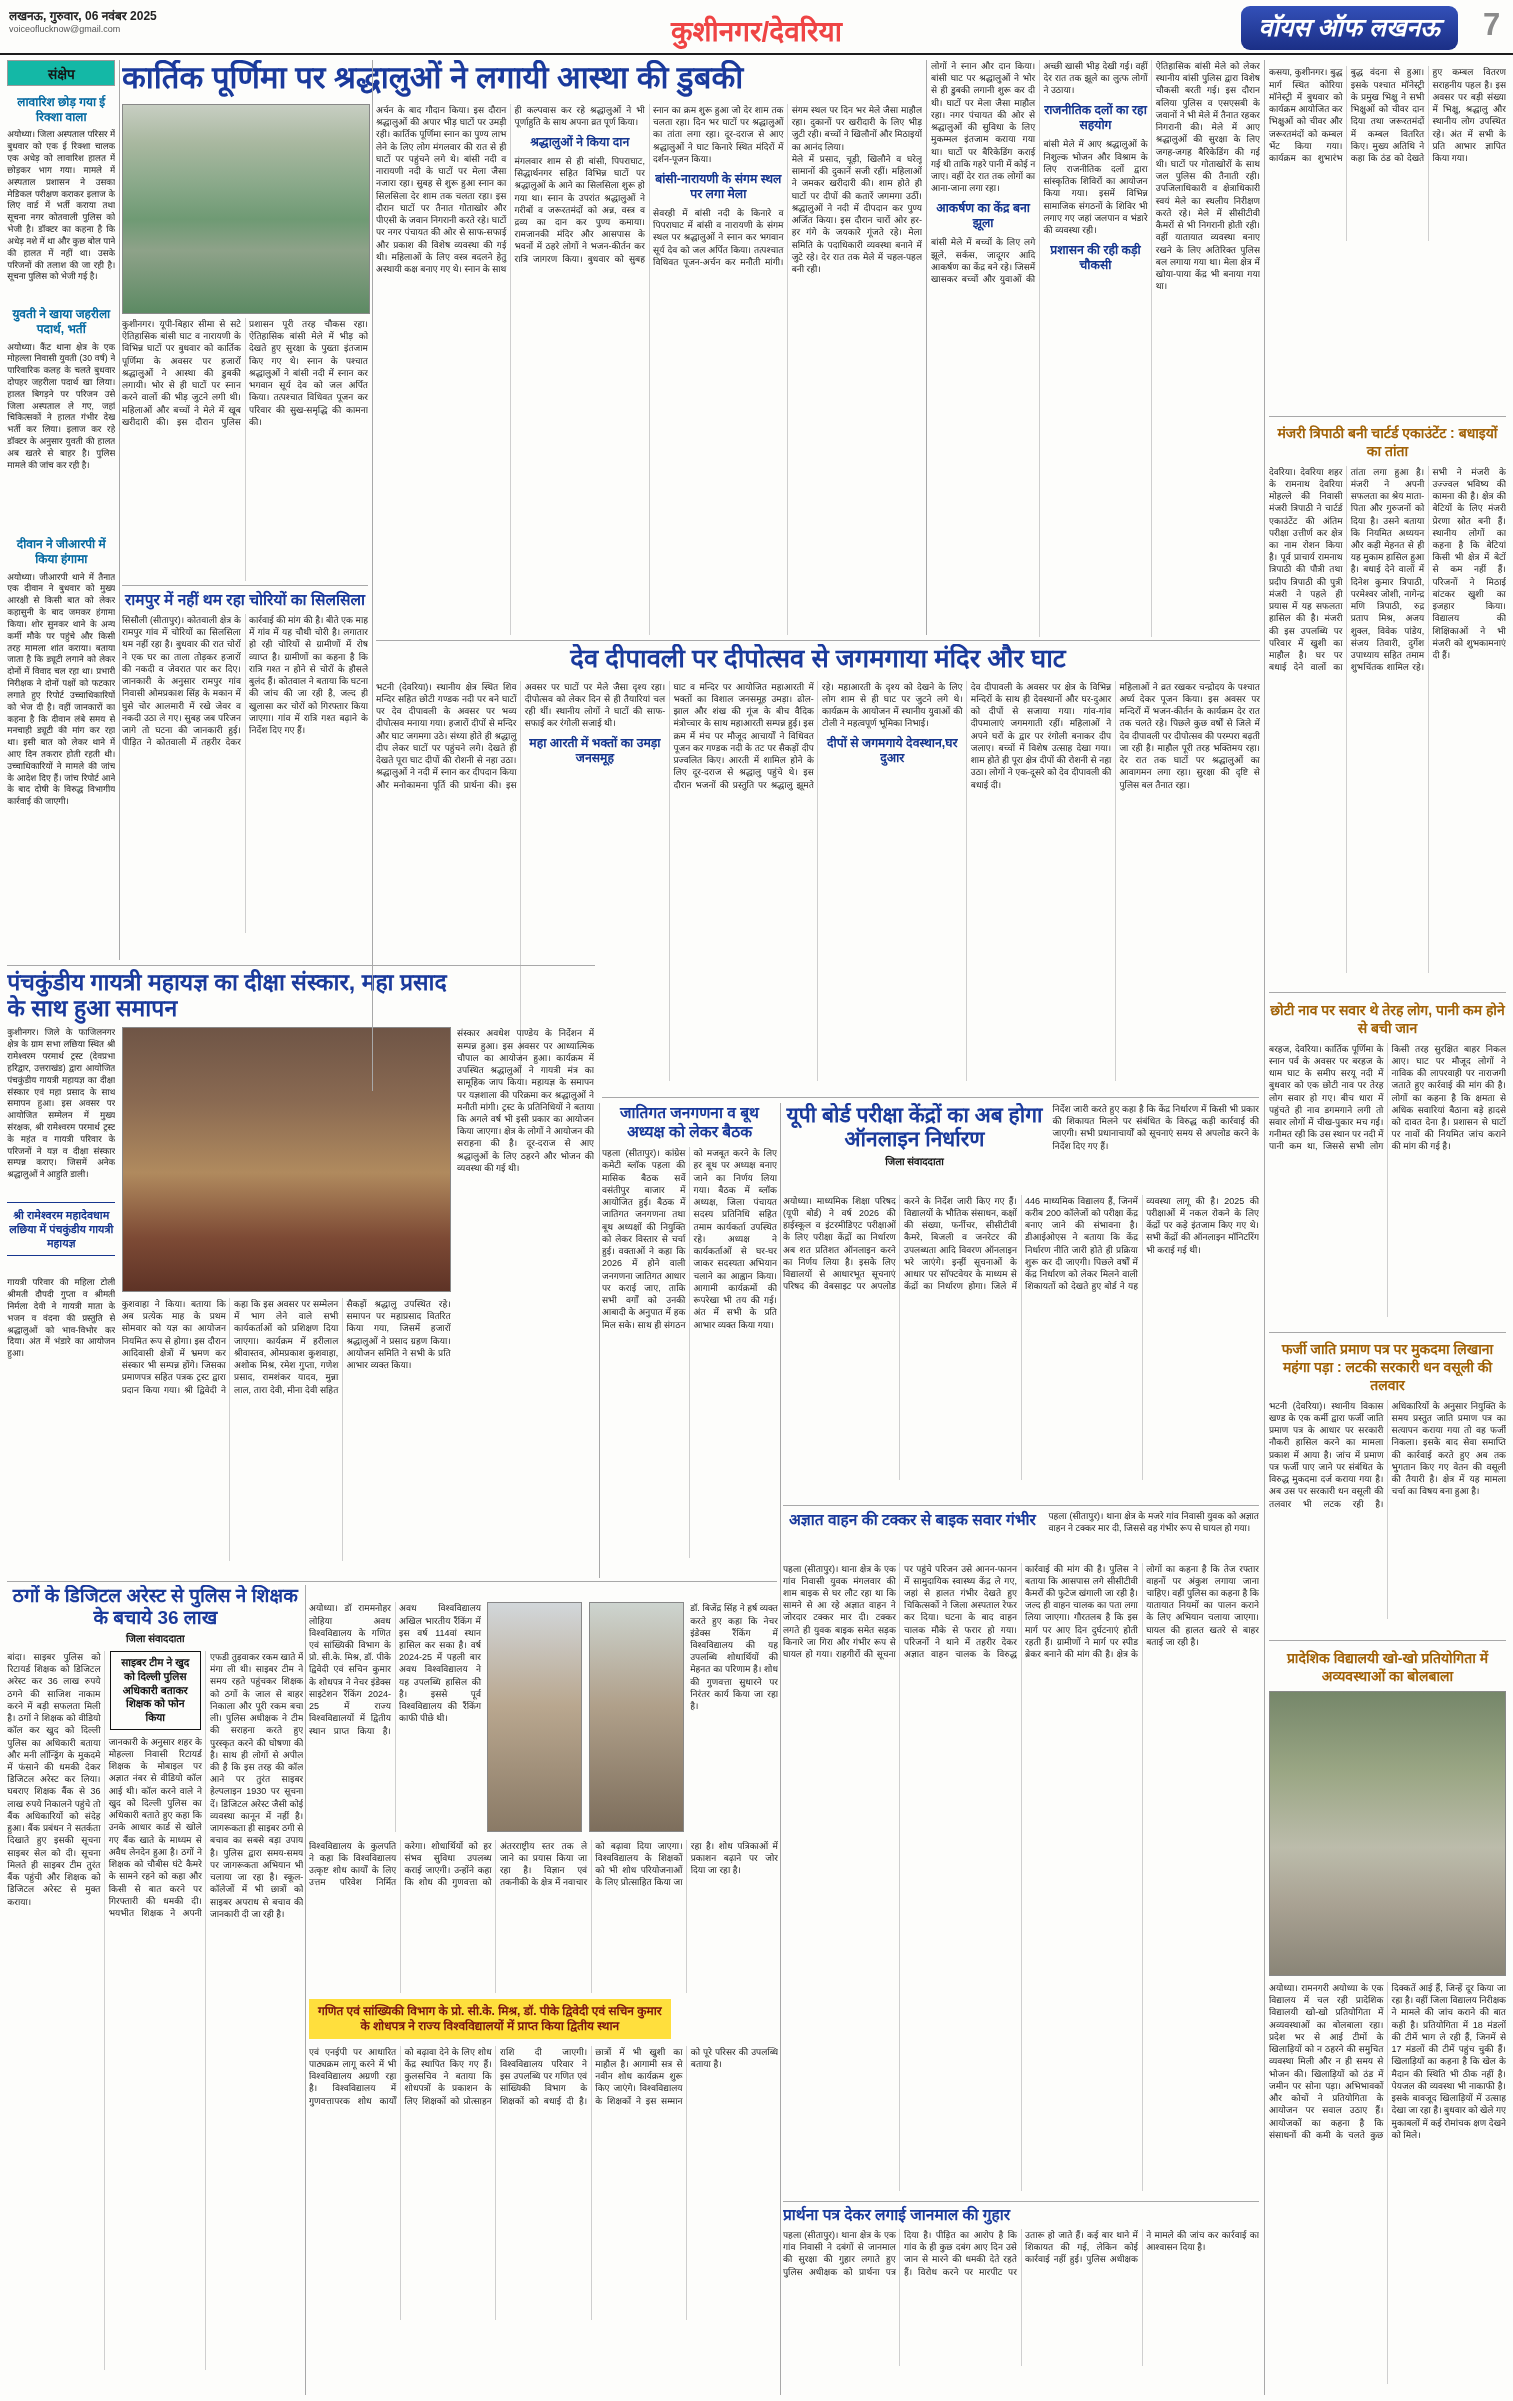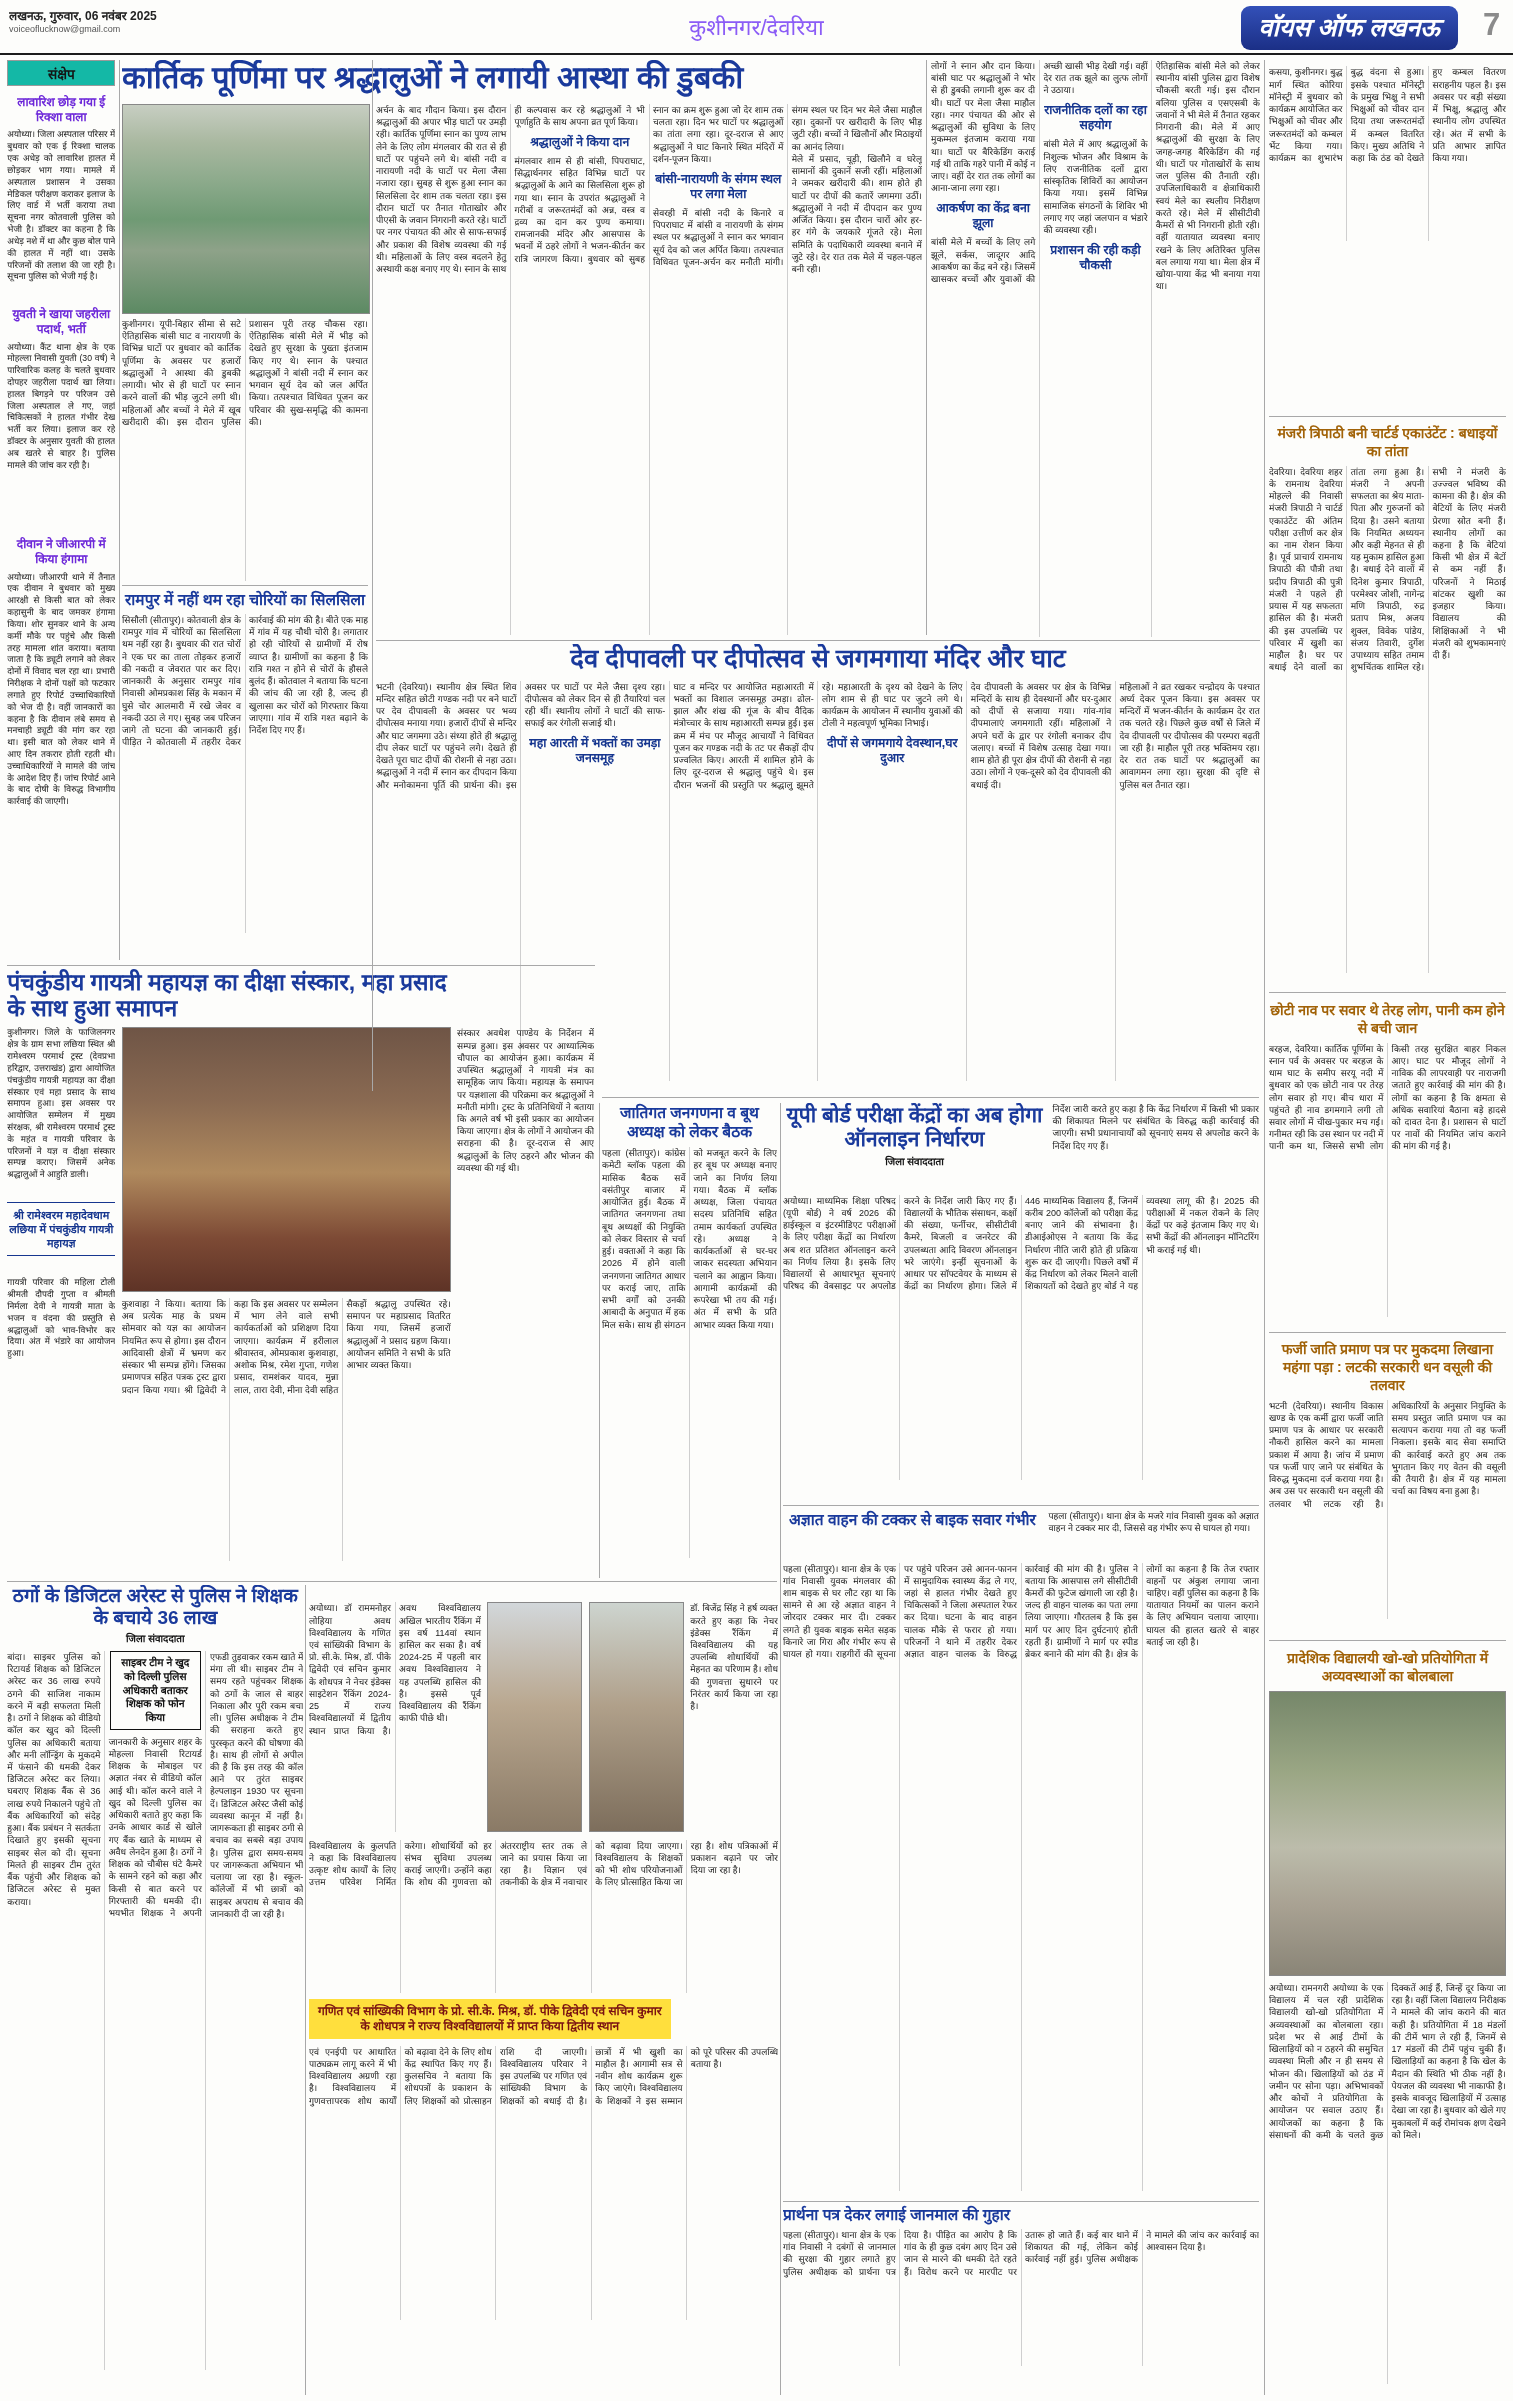--- a/index.html
+++ b/index.html
@@ -3,21 +3,21 @@
 <meta charset="utf-8">
 <style>
   html,body{margin:0;padding:0;background:#dcdcdc;}
   .page{position:relative;width:1513px;height:2401px;background:#fdfdfb;margin:0 auto;
         font-family:"Liberation Sans","DejaVu Sans",sans-serif;color:#141414;overflow:hidden;}
   .abs{position:absolute;overflow:hidden;}
   
   .hdr{border-bottom:2.7px solid #1c1c1c;}
   .hdr-date{font-size:12px;font-weight:bold;color:#222;}
   .hdr-mail{font-size:9px;color:#555;}
-  .hdr-section{font-size:22px;font-weight:normal;color:#8b5cf6;}
+  .hdr-section{font-size:28px;font-weight:bold;color:#ef4444;}
   .masthead{display:inline-block;background:linear-gradient(180deg,#3350b8,#1b2f86);color:#fff;
             font-style:italic;font-weight:bold;font-size:25px;padding:3.7px 18px 6.4px;border-radius:9px;}
   .pageno{font-size:31px;font-weight:bold;color:#8b8b8b;}
   
   .body{font-size:9px;line-height:1.36;text-align:justify;color:#1a1a1a;}
   .body.small{font-size:8.7px;}
   .c2{column-count:2;column-gap:8.2px;column-rule:0.9px solid #cfcfcf;}
   .c3{column-count:3;column-gap:8.2px;column-rule:0.9px solid #cfcfcf;}
   .c4{column-count:4;column-gap:8.2px;column-rule:0.9px solid #cfcfcf;}
   .c5{column-count:5;column-gap:8.2px;column-rule:0.9px solid #cfcfcf;}
@@ -27,21 +27,21 @@
   .h-dev{font-size:25.6px;text-align:center;}
   .h-gay{font-size:23px;}
   .h-up{font-size:21px;text-align:center;}
   .h-cyber{font-size:19px;text-align:center;}
   .h-univ{font-size:20px;text-align:center;}
   .h-mid{font-size:15.5px;text-align:center;line-height:1.25;}
   .rc-h{color:#a16207;font-weight:bold;font-size:14px;text-align:center;line-height:1.3;margin:3.7px 0 5.5px;}
   .insub{color:#16368f;font-weight:bold;font-size:12.3px;text-align:center;line-height:1.25;margin:6.4px 0 4.6px;}
   .byline{font-size:10px;font-weight:bold;text-align:center;margin:2.7px 0 5.5px;}
   .sb-title{background:#14b8a6;border:0.9px solid #9a9a9a;font-size:13.7px;font-weight:bold;text-align:center;padding:2.7px 0;}
-  .sb-h{color:#6d28d9;font-weight:bold;font-size:12px;text-align:center;line-height:1.3;margin:8.2px 0 3.7px;}
+  .sb-h{color:#0369a1;font-weight:bold;font-size:12px;text-align:center;line-height:1.3;margin:8.2px 0 3.7px;}
   .boxsub{border:1.4px solid #111;padding:4.6px 5.5px;margin:5.5px 0.9px;font-weight:bold;font-size:10.5px;
           text-align:center;line-height:1.3;break-inside:avoid;}
   .bluebox{border-top:1.8px solid #16368f;border-bottom:1.8px solid #16368f;color:#16368f;font-weight:bold;
            font-size:11px;text-align:center;line-height:1.3;padding:4.6px 1.8px;margin:21px 0;}
   .highlight{background:#ffdf3d;color:#7a1212;font-weight:bold;font-size:12px;text-align:center;
              line-height:1.3;padding:4.6px 7.3px;margin:6.4px 0;}
   
   .photo{border:0.9px solid #888;}
   .ph-river{background:linear-gradient(180deg,#c7cec2 0%,#a9b8a0 18%,#8aa98a 38%,#6f9a74 55%,#8ea289 70%,#5c8a63 100%);}
   .ph-monks{background:linear-gradient(180deg,#8d9b8e 0%,#b3a98e 28%,#d1914c 55%,#b97a3d 75%,#8a5a2e 100%);}

